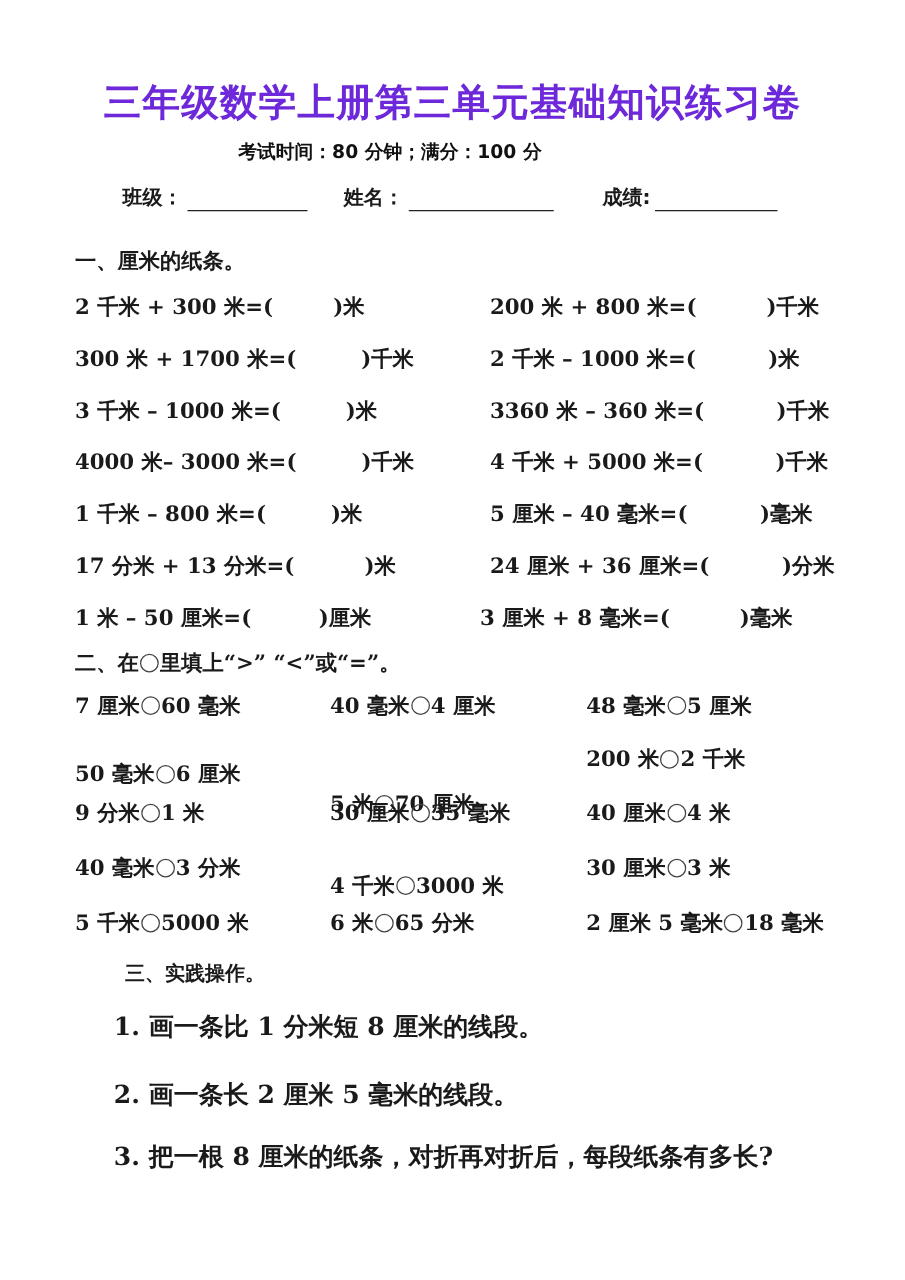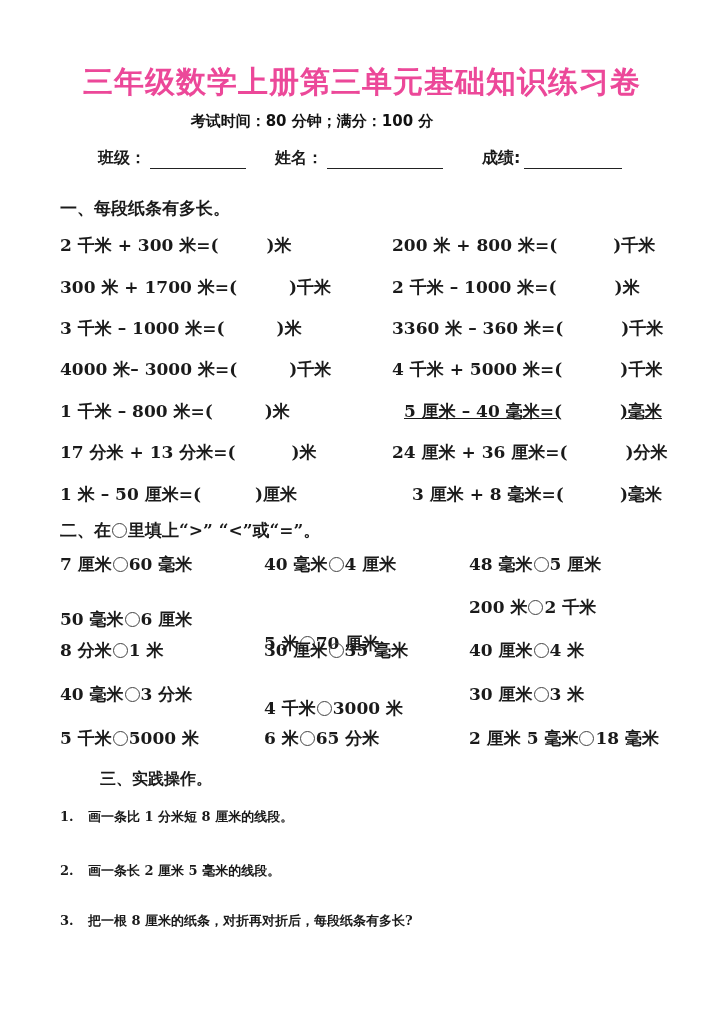--- a/index.html
+++ b/index.html
@@ -5,40 +5,40 @@
   html, body { margin: 0; padding: 0; background: #ffffff; }
   body {
     width: 724px; height: 1024px; position: relative; overflow: hidden;
     font-family: "DejaVu Serif", "Liberation Serif", serif;
     color: #1a1a1a;
   }
   .abs { position: absolute; white-space: nowrap; }
   .title {
     left: 0; width: 724px; top: 62px; text-align: center;
     font-family: "DejaVu Sans", "Liberation Sans", sans-serif;
-    font-size: 30px; font-weight: bold; letter-spacing: 1px; color: #ec4899;
+    font-size: 30px; font-weight: bold; letter-spacing: 1px; color: #6d28d9;
   }
   .subtitle {
     left: 0; width: 624px; top: 112px; text-align: center;
     font-family: "DejaVu Sans", "Liberation Sans", sans-serif;
     font-size: 15px; font-weight: bold; color: #111;
   }
   .info-row { top: 148px; font-family: "DejaVu Sans", "Liberation Sans", sans-serif; font-size: 16px; font-weight: bold; }
   .info-field { position: absolute; display: flex; align-items: flex-end; }
   .blank-line { display: inline-block; border-bottom: 1.5px solid #222; height: 18px; margin-left: 4px; }
   .section-heading {
     font-size: 17px; font-weight: bold; color: #1a1a1a;
   }
   .item { font-size: 17px; font-weight: bold; text-align: right; }
   .paren-gap { display: inline-block; }
   .circle {
     display: inline-block; width: 15px; height: 15px; border: 1.3px solid #444; border-radius: 50%;
     vertical-align: -2px; margin: 0 1px; box-sizing: border-box;
   }
-  .task { font-size: 13px; font-weight: bold; }
+  .task { font-size: 20px; font-weight: bold; margin-left: 31px; }
   .task-num { display: inline-block; width: 28px; }
 </style>
 </head>
 <body>
 
 <div class="abs title">三年级数学上册第三单元基础知识练习卷</div>
 <div class="abs subtitle">考试时间：80 分钟；满分：100 分</div>
 
 <div class="abs info-row" style="left:0;width:724px;">
   <div class="info-field" style="left:98px;">
@@ -48,57 +48,57 @@
   <div class="info-field" style="left:275px;">
     <span>姓名：</span>
     <span class="blank-line" style="width:116px;"></span>
   </div>
   <div class="info-field" style="left:482px;">
     <span>成绩:</span>
     <span class="blank-line" style="width:98px;"></span>
   </div>
 </div>
 
-<div class="abs section-heading" style="left:60px;top:197px;">一、每段纸条有多长。</div>
+<div class="abs section-heading" style="left:60px;top:197px;">一、厘米的纸条。</div>
 
 <div>
   <div class="abs item" style="left:60px;top:234px;"><span>2 千米 + 300 米=(</span><span class="paren-gap" style="width:48px;"></span><span>)米</span></div>
   <div class="abs item" style="left:60px;top:276px;"><span>300 米 +   1700 米=(</span><span class="paren-gap" style="width:52px;"></span><span>)千米</span></div>
   <div class="abs item" style="left:60px;top:317px;"><span>3 千米 – 1000 米=(</span><span class="paren-gap" style="width:52px;"></span><span>)米</span></div>
   <div class="abs item" style="left:60px;top:358px;"><span>4000 米– 3000 米=(</span><span class="paren-gap" style="width:52px;"></span><span>)千米</span></div>
   <div class="abs item" style="left:60px;top:400px;"><span>1 千米 – 800 米=(</span><span class="paren-gap" style="width:52px;"></span><span>)米</span></div>
   <div class="abs item" style="left:60px;top:441px;"><span>17 分米 + 13 分米=(</span><span class="paren-gap" style="width:56px;"></span><span>)米</span></div>
   <div class="abs item" style="left:60px;top:483px;"><span>1 米 – 50 厘米=(</span><span class="paren-gap" style="width:54px;"></span><span>)厘米</span></div>
 </div>
 
 <div>
   <div class="abs item" style="left:392px;top:234px;"><span>200 米 + 800 米=(</span><span class="paren-gap" style="width:56px;"></span><span>)千米</span></div>
   <div class="abs item" style="left:392px;top:276px;"><span>2 千米 – 1000 米=(</span><span class="paren-gap" style="width:58px;"></span><span>)米</span></div>
   <div class="abs item" style="left:392px;top:317px;"><span>3360 米 – 360 米=(</span><span class="paren-gap" style="width:58px;"></span><span>)千米</span></div>
   <div class="abs item" style="left:392px;top:358px;"><span>4 千米 + 5000 米=(</span><span class="paren-gap" style="width:58px;"></span><span>)千米</span></div>
-  <div class="abs item" style="left:404px;top:400px;text-decoration:underline;"><span>5 厘米 – 40 毫米=(</span><span class="paren-gap" style="width:58px;"></span><span>)毫米</span></div>
+  <div class="abs item" style="left:392px;top:400px;"><span>5 厘米 – 40 毫米=(</span><span class="paren-gap" style="width:58px;"></span><span>)毫米</span></div>
   <div class="abs item" style="left:392px;top:441px;"><span>24 厘米 + 36 厘米=(</span><span class="paren-gap" style="width:58px;"></span><span>)分米</span></div>
-  <div class="abs item" style="left:412px;top:483px;"><span>3 厘米 + 8 毫米=(</span><span class="paren-gap" style="width:56px;"></span><span>)毫米</span></div>
+  <div class="abs item" style="left:384px;top:483px;"><span>3 厘米 + 8 毫米=(</span><span class="paren-gap" style="width:56px;"></span><span>)毫米</span></div>
 </div>
 
 <div class="abs section-heading" style="left:60px;top:519px;">
   <span>二、在</span><span class="circle"></span><span>里填上“&gt;” “&lt;”或“=”。</span>
 </div>
 
 <div>
 
   <div class="abs item" style="left:60px;top:553px;"><span>7 厘米</span><span class="circle"></span><span>60 毫米</span></div>
   <div class="abs item" style="left:264px;top:553px;"><span>40 毫米</span><span class="circle"></span><span>4 厘米</span></div>
   <div class="abs item" style="left:469px;top:553px;"><span>48 毫米</span><span class="circle"></span><span>5 厘米</span></div>
 
   <div class="abs item" style="left:60px;top:596px;margin-top:12px;"><span>50 毫米</span><span class="circle"></span><span>6  厘米</span></div>
   <div class="abs item" style="left:264px;top:596px;margin-top:36px;"><span>5 米</span><span class="circle"></span><span>70 厘米</span></div>
   <div class="abs item" style="left:469px;top:596px;"><span>200 米</span><span class="circle"></span><span>2 千米</span></div>
 
-  <div class="abs item" style="left:60px;top:639px;"><span>8 分米</span><span class="circle"></span><span>1 米</span></div>
+  <div class="abs item" style="left:60px;top:639px;"><span>9 分米</span><span class="circle"></span><span>1 米</span></div>
   <div class="abs item" style="left:264px;top:639px;"><span>30 厘米</span><span class="circle"></span><span>35 毫米</span></div>
   <div class="abs item" style="left:469px;top:639px;"><span>40 厘米</span><span class="circle"></span><span>4 米</span></div>
 
   <div class="abs item" style="left:60px;top:683px;"><span>40 毫米</span><span class="circle"></span><span>3 分米</span></div>
   <div class="abs item" style="left:264px;top:697px;"><span>4 千米</span><span class="circle"></span><span>3000 米</span></div>
   <div class="abs item" style="left:469px;top:683px;"><span>30 厘米</span><span class="circle"></span><span>3 米</span></div>
 
   <div class="abs item" style="left:60px;top:727px;"><span>5 千米</span><span class="circle"></span><span>5000 米</span></div>
   <div class="abs item" style="left:264px;top:727px;"><span>6 米</span><span class="circle"></span><span>65 分米</span></div>
   <div class="abs item" style="left:469px;top:727px;"><span>2 厘米 5 毫米</span><span class="circle"></span><span>18 毫米</span></div>

